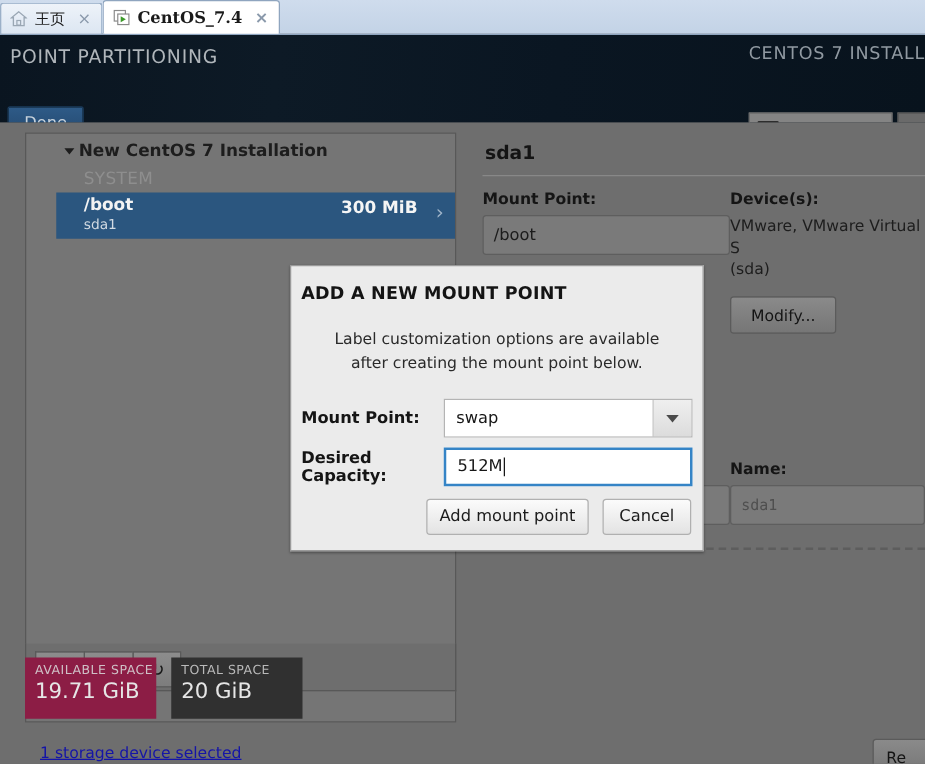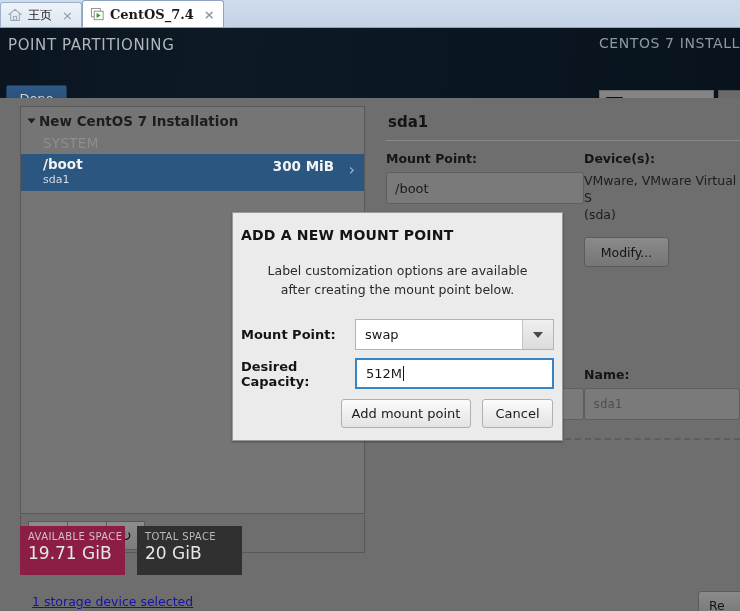--- a/index.html
+++ b/index.html
@@ -94,23 +94,24 @@
   }
 
   
   .body {
     position: absolute; top: 98px; left: 0; width: 740px; height: 513px;
     background: #6e6e6e;
   }
 
   
   .left {
-    position: absolute; left: 20px; top: 8px; width: 345px; height: 408px;
+    position: absolute; left: 20px; top: 8px; width: 345px; height: 472px;
     border: 1px solid #585858; background: #757575;
     overflow: hidden;
+    padding-left: 24px;
   }
   .grp-header {
     padding: 6px 6px 4px 8px; font-size: 13.5px; font-weight: bold; color: #1d1d1d;
     display: flex; align-items: center; gap: 5px; cursor: pointer;
   }
   .caret { width: 0; height: 0; border-left: 5px solid #1d1d1d; border-top: 4px solid transparent; border-bottom: 4px solid transparent; transform: rotate(90deg); }
   .sys-label {
     padding: 2px 0 3px 22px; font-size: 13.5px; color: #8e8e8e; letter-spacing: .3px;
   }
   .part-row {

